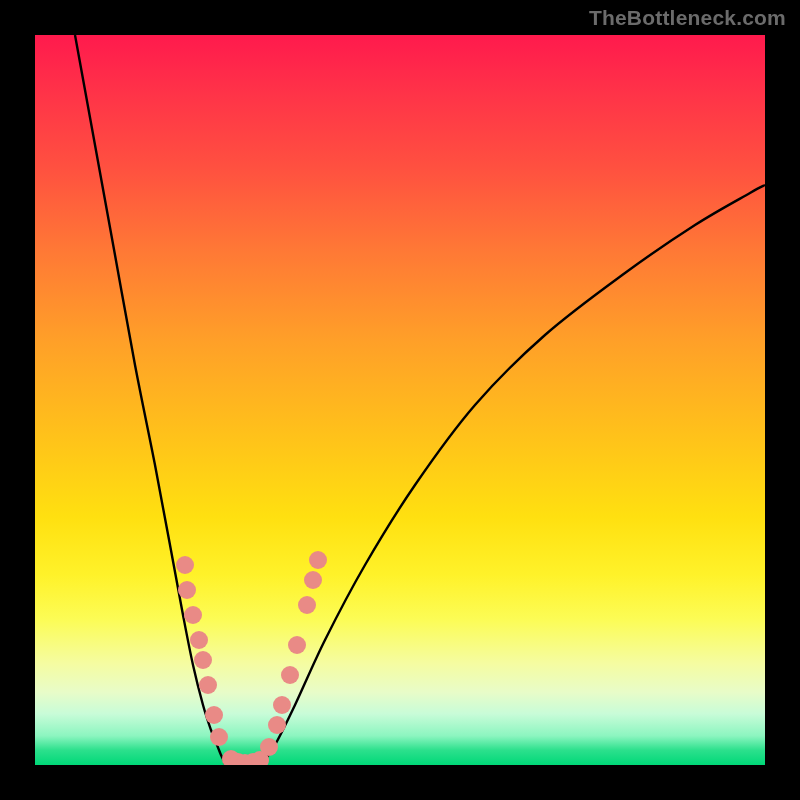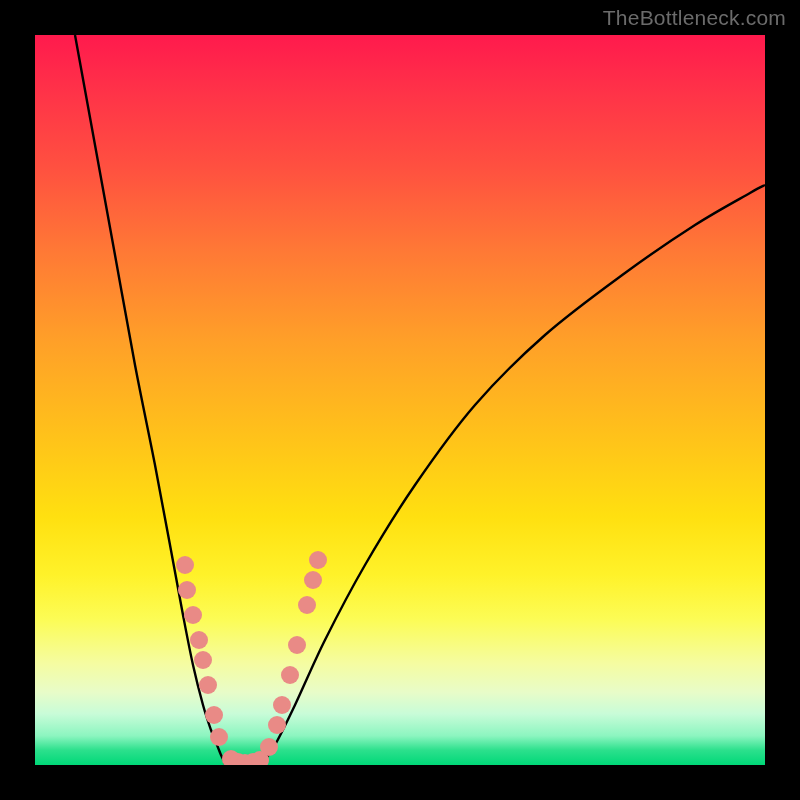--- a/index.html
+++ b/index.html
@@ -41,21 +41,21 @@
       #2be08c 98%,
       #00d878 100%
     );
   }
   .watermark {
     position: absolute;
     top: 6px;
     right: 14px;
     color: #6b6b6b;
     font-size: 21px;
-    font-weight: 400;
+    font-weight: 700;
     letter-spacing: 0.2px;
   }
   svg.curve {
     position: absolute;
     top: 0; left: 0;
     width: 730px;
     height: 730px;
   }
 </style>
 </head>

